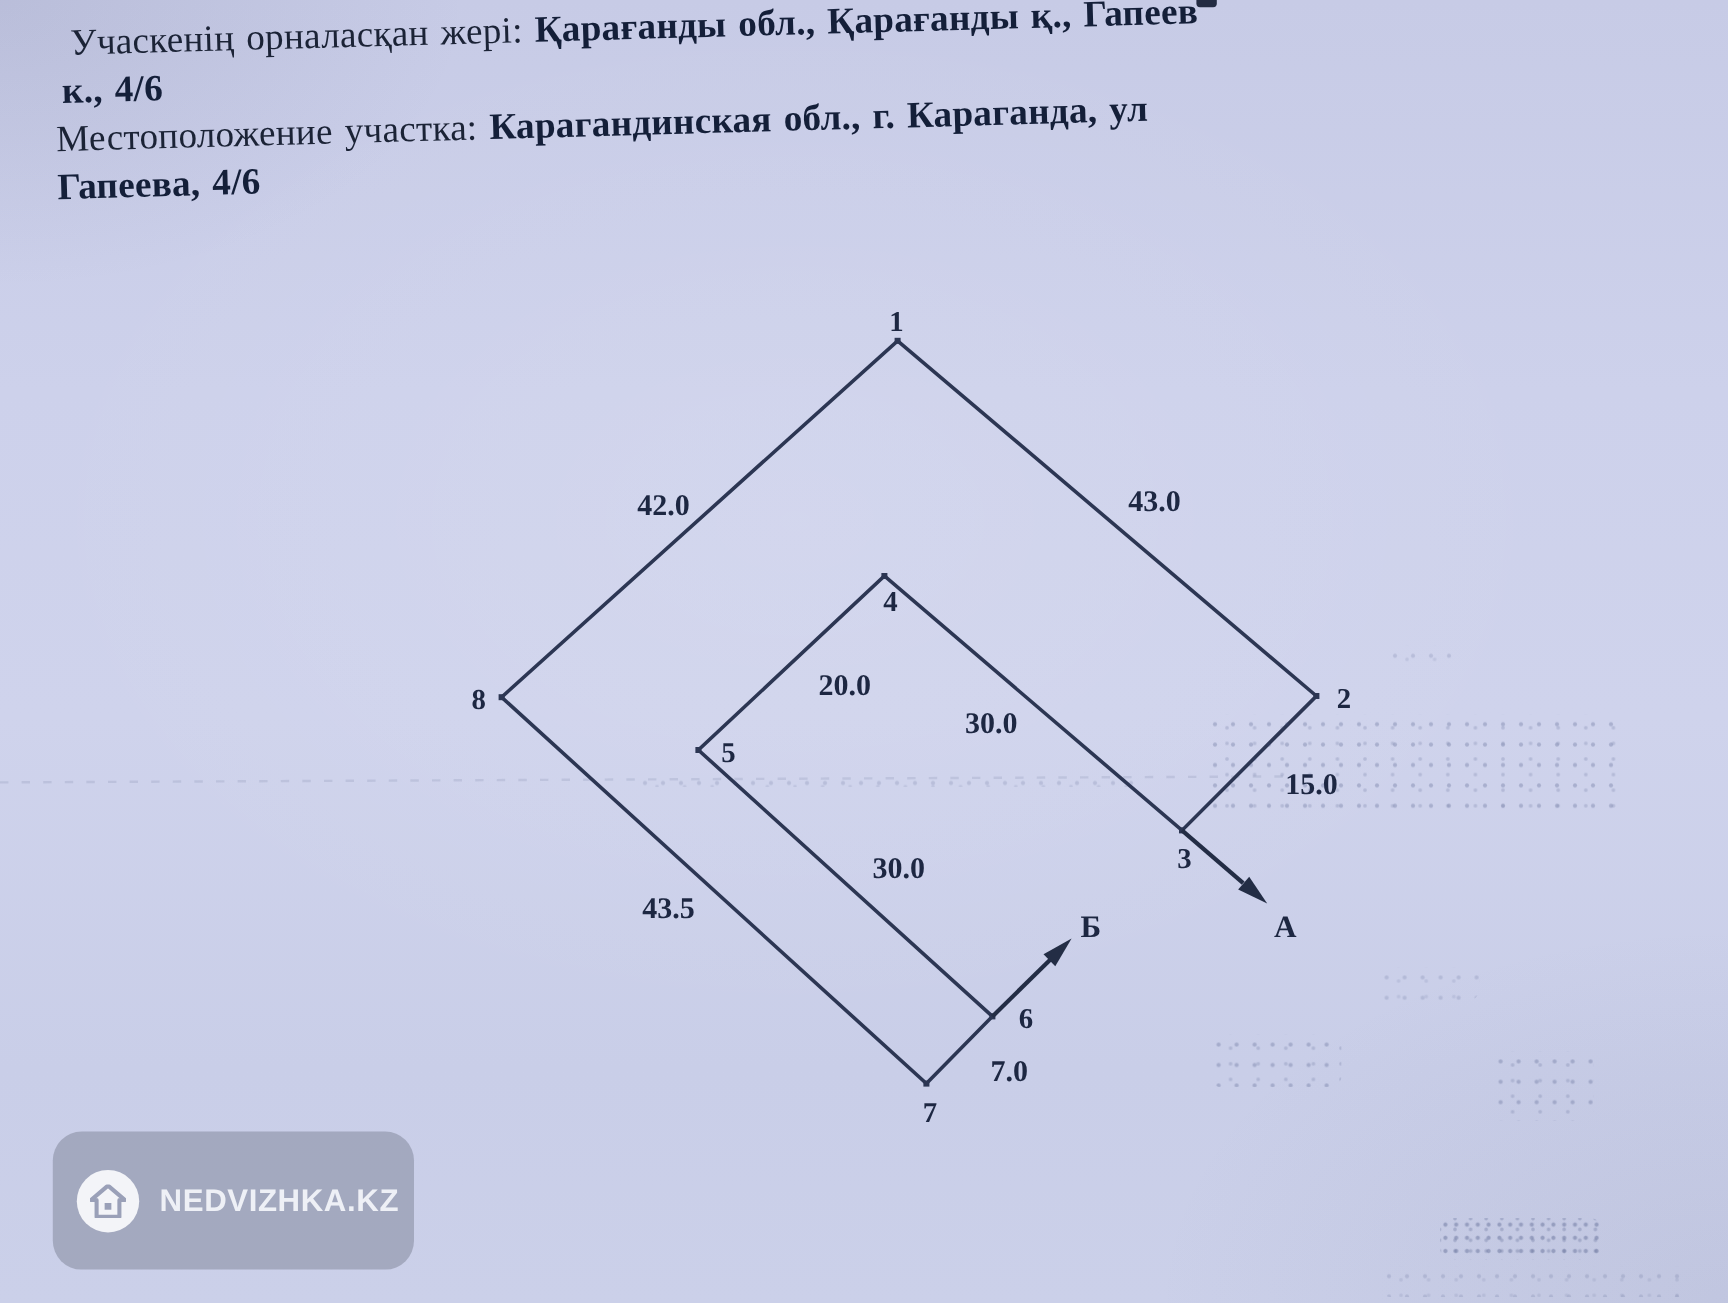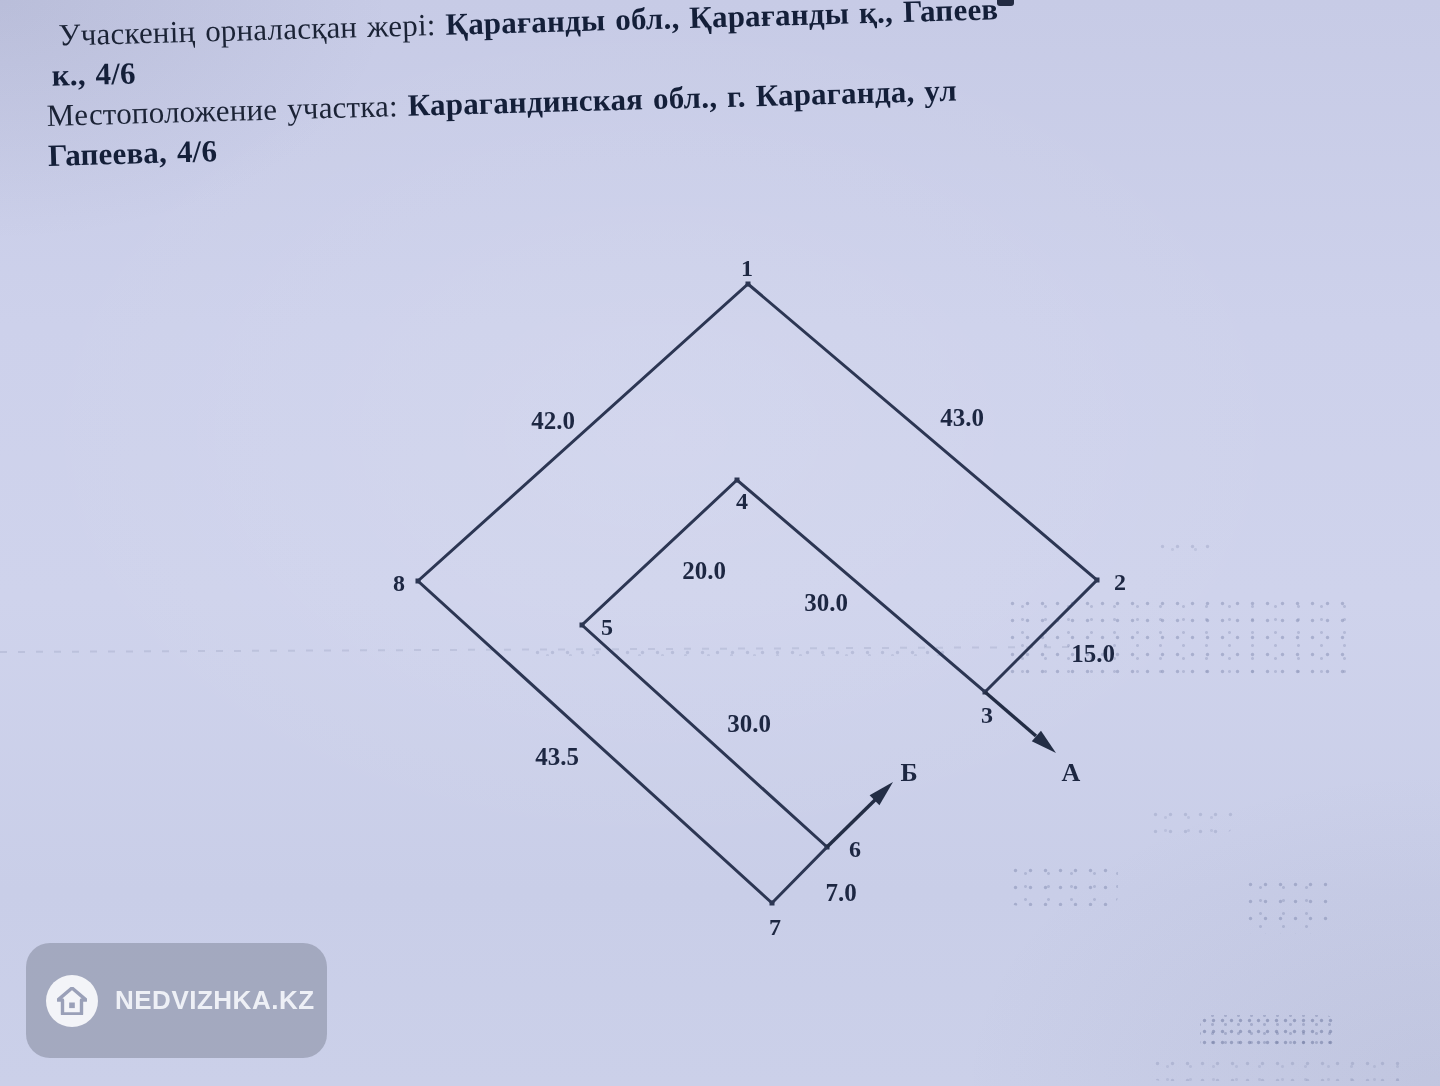--- a/index.html
+++ b/index.html
@@ -41,21 +41,21 @@
     background-image:
       radial-gradient(circle, rgba(56,70,118,.55) 1.2px, rgba(56,70,118,0) 2.2px),
       radial-gradient(circle, rgba(56,70,118,.38) 1px, rgba(56,70,118,0) 2px);
     background-size:15px 17px,23px 13px;
     background-position:0 0,6px 5px;
   }
   .noise.dense{background-size:9px 11px,13px 9px;opacity:.6;}
   .noise.faint{opacity:.28;}
   
   .watermark{
-    position:absolute;left:26px;top:943px;width:301px;height:115px;
+    position:absolute;left:44px;top:943px;width:301px;height:115px;
     background:rgba(148,154,175,.72);border-radius:24px;
     display:flex;align-items:center;
   }
   .wm-circle{
     width:52px;height:52px;border-radius:50%;background:#f3f4f8;
     margin-left:20px;display:flex;align-items:center;justify-content:center;
   }
   .wm-text{
     margin-left:17px;
     font-family:"Liberation Sans","DejaVu Sans",sans-serif;

